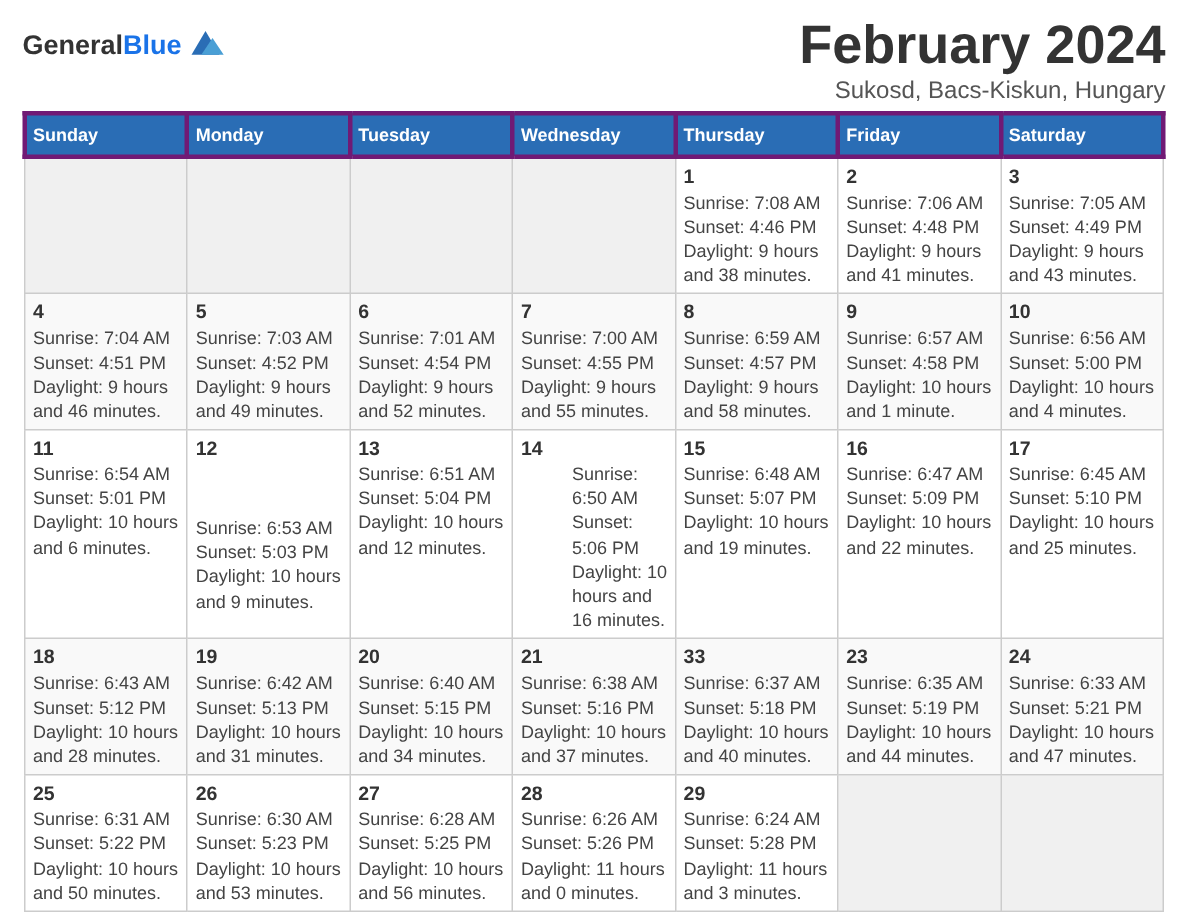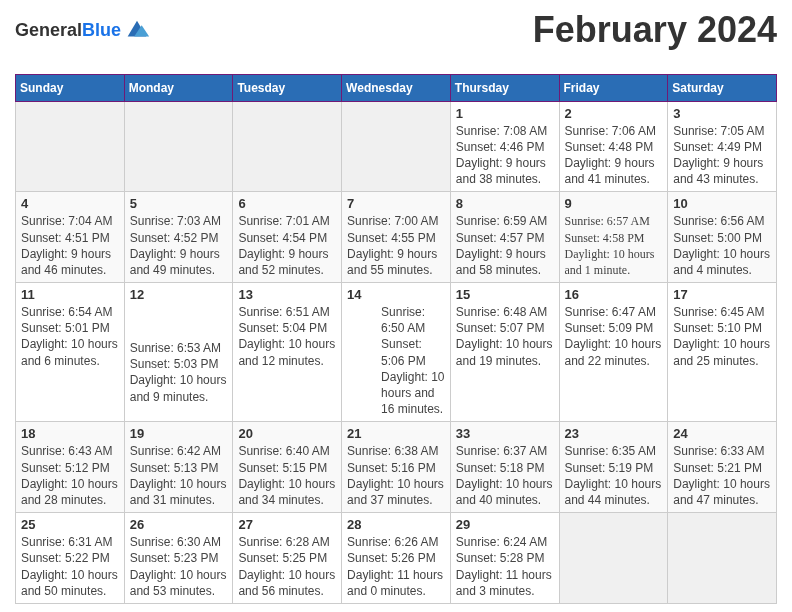--- a/index.html
+++ b/index.html
@@ -7,21 +7,21 @@
       font-family: Arial, sans-serif;
       background: #fff;
       width: 792px;
       min-height: 612px;
       padding: 10px 15px;
     }
     .header-area {
       display: flex;
       justify-content: space-between;
       align-items: flex-start;
-      margin-bottom: 24px;
+      margin-bottom: 4px;
     }
     .logo {
       display: flex;
       align-items: center;
       margin-top: 6px;
     }
     .logo-text-general {
       font-size: 18px;
       font-weight: bold;
       color: #333;
@@ -55,21 +55,21 @@
       border-collapse: collapse;
       table-layout: fixed;
     }
     thead tr th {
       background-color: #2a6db5;
       color: #fff;
       font-size: 12px;
       font-weight: bold;
       padding: 6px 4px;
       text-align: left;
-      border: 1px solid #701a75;
+      border: 3px solid #701a75;
     }
     tbody tr td {
       border: 1px solid #ccc;
       vertical-align: top;
       padding: 4px 5px;
       min-height: 70px;
       height: 88px;
       font-size: 10.5px;
       color: #333;
       background: #fff;
@@ -100,20 +100,21 @@
     <div>
       <span class="logo-text-general">General</span><span class="logo-text-blue">Blue</span>
     </div>
     <svg class="logo-icon" viewBox="0 0 30 30" xmlns="http://www.w3.org/2000/svg">
       <polygon points="5,22 15,5 25,22" fill="#2a6db5"></polygon>
       <polygon points="12,22 20,10 28,22" fill="#4a9fd5"></polygon>
     </svg>
   </div>
   <div class="title-area">
     <div class="month-title">February 2024</div>
+    <div class="location-title">Sukosd, Bacs-Kiskun, Hungary</div>
   </div>
 </div>
 
 <table>
   <thead>
     <tr>
       <th>Sunday</th>
       <th>Monday</th>
       <th>Tuesday</th>
       <th>Wednesday</th>
@@ -173,21 +174,21 @@
 Daylight: 9 hours and 55 minutes.</div>
         </td>
         <td>
           <span class="day-num">8</span>
           <div class="day-info" style="white-space: pre-line;">Sunrise: 6:59 AM
 Sunset: 4:57 PM
 Daylight: 9 hours and 58 minutes.</div>
         </td>
         <td>
           <span class="day-num">9</span>
-          <div class="day-info" style="white-space: pre-line; font-family: Liberation Serif, serif;">Sunrise: 6:57 AM
+          <div class="day-info" style="white-space: pre-line;">Sunrise: 6:57 AM
 Sunset: 4:58 PM
 Daylight: 10 hours and 1 minute.</div>
         </td>
         <td>
           <span class="day-num">10</span>
           <div class="day-info" style="white-space: pre-line;">Sunrise: 6:56 AM
 Sunset: 5:00 PM
 Daylight: 10 hours and 4 minutes.</div>
         </td>
       </tr>

